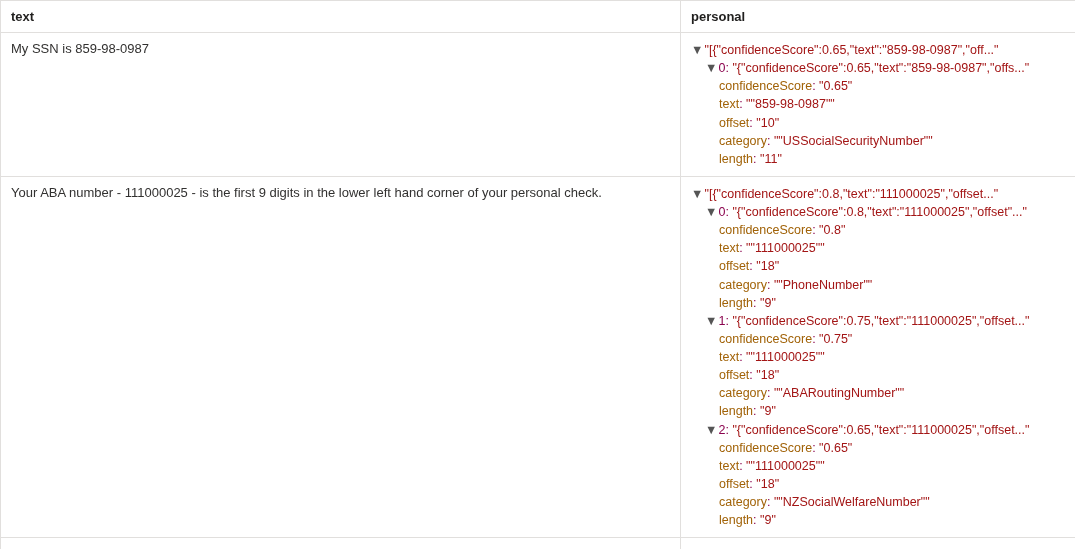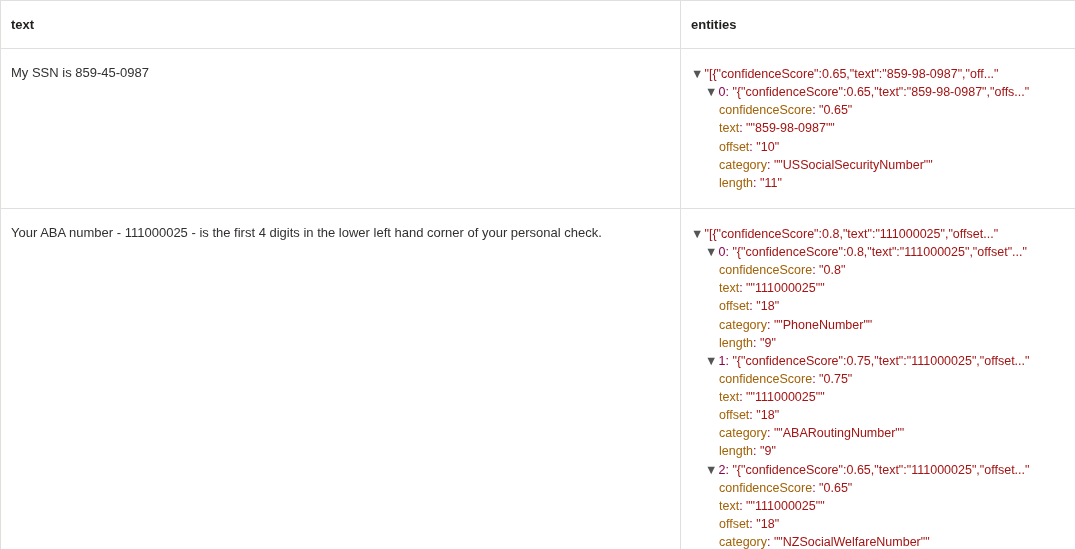--- a/index.html
+++ b/index.html
@@ -12,21 +12,21 @@
     width: 1075px;
   }
   table {
     width: 100%;
     border-collapse: collapse;
     table-layout: fixed;
   }
   th, td {
     text-align: left;
     vertical-align: top;
-    padding: 16px 10px;
+    padding: 8px 10px;
     border: 1px solid #e1dfdd;
     word-wrap: break-word;
   }
   th {
     font-weight: 600;
     font-size: 13px;
     color: #201f1e;
     background: #fff;
   }
   col.text-col { width: 680px; }
@@ -54,40 +54,40 @@
 <body>
 
 <table>
   <colgroup>
       <col class="text-col">
       <col class="ent-col">
     </colgroup>
   <thead>
     <tr>
       <th>text</th>
-      <th>entities</th>
+      <th>personal</th>
     </tr>
   </thead>
   <tbody id="tbody">
       <tr>
-        <td>My SSN is 859-45-0987</td>
+        <td>My SSN is 859-98-0987</td>
         <td>
           <div class="tree">
             <div class="node"><span class="caret">▼</span> <span class="val">"[{"confidenceScore":0.65,"text":"859-98-0987","off..."</span></div>
             <div class="node ind1"><span class="caret">▼</span> <span class="key-dark">0</span><span class="colon">: </span><span class="val">"{"confidenceScore":0.65,"text":"859-98-0987","offs..."</span></div>
             <div class="node ind2"><span class="key-red">confidenceScore</span><span class="colon">: </span><span class="val">"0.65"</span></div>
             <div class="node ind2"><span class="key-red">text</span><span class="colon">: </span><span class="val">""859-98-0987""</span></div>
             <div class="node ind2"><span class="key-red">offset</span><span class="colon">: </span><span class="val">"10"</span></div>
             <div class="node ind2"><span class="key-red">category</span><span class="colon">: </span><span class="val">""USSocialSecurityNumber""</span></div>
             <div class="node ind2"><span class="key-red">length</span><span class="colon">: </span><span class="val">"11"</span></div>
           </div>
         </td>
       </tr>
       <tr>
-        <td>Your ABA number - 111000025 - is the first 4 digits in the lower left hand corner of your personal check.</td>
+        <td>Your ABA number - 111000025 - is the first 9 digits in the lower left hand corner of your personal check.</td>
         <td>
           <div class="tree">
             <div class="node"><span class="caret">▼</span> <span class="val">"[{"confidenceScore":0.8,"text":"111000025","offset..."</span></div>
             <div class="node ind1"><span class="caret">▼</span> <span class="key-dark">0</span><span class="colon">: </span><span class="val">"{"confidenceScore":0.8,"text":"111000025","offset"..."</span></div>
             <div class="node ind2"><span class="key-red">confidenceScore</span><span class="colon">: </span><span class="val">"0.8"</span></div>
             <div class="node ind2"><span class="key-red">text</span><span class="colon">: </span><span class="val">""111000025""</span></div>
             <div class="node ind2"><span class="key-red">offset</span><span class="colon">: </span><span class="val">"18"</span></div>
             <div class="node ind2"><span class="key-red">category</span><span class="colon">: </span><span class="val">""PhoneNumber""</span></div>
             <div class="node ind2"><span class="key-red">length</span><span class="colon">: </span><span class="val">"9"</span></div>
             <div class="node ind1"><span class="caret">▼</span> <span class="key-dark">1</span><span class="colon">: </span><span class="val">"{"confidenceScore":0.75,"text":"111000025","offset..."</span></div>

